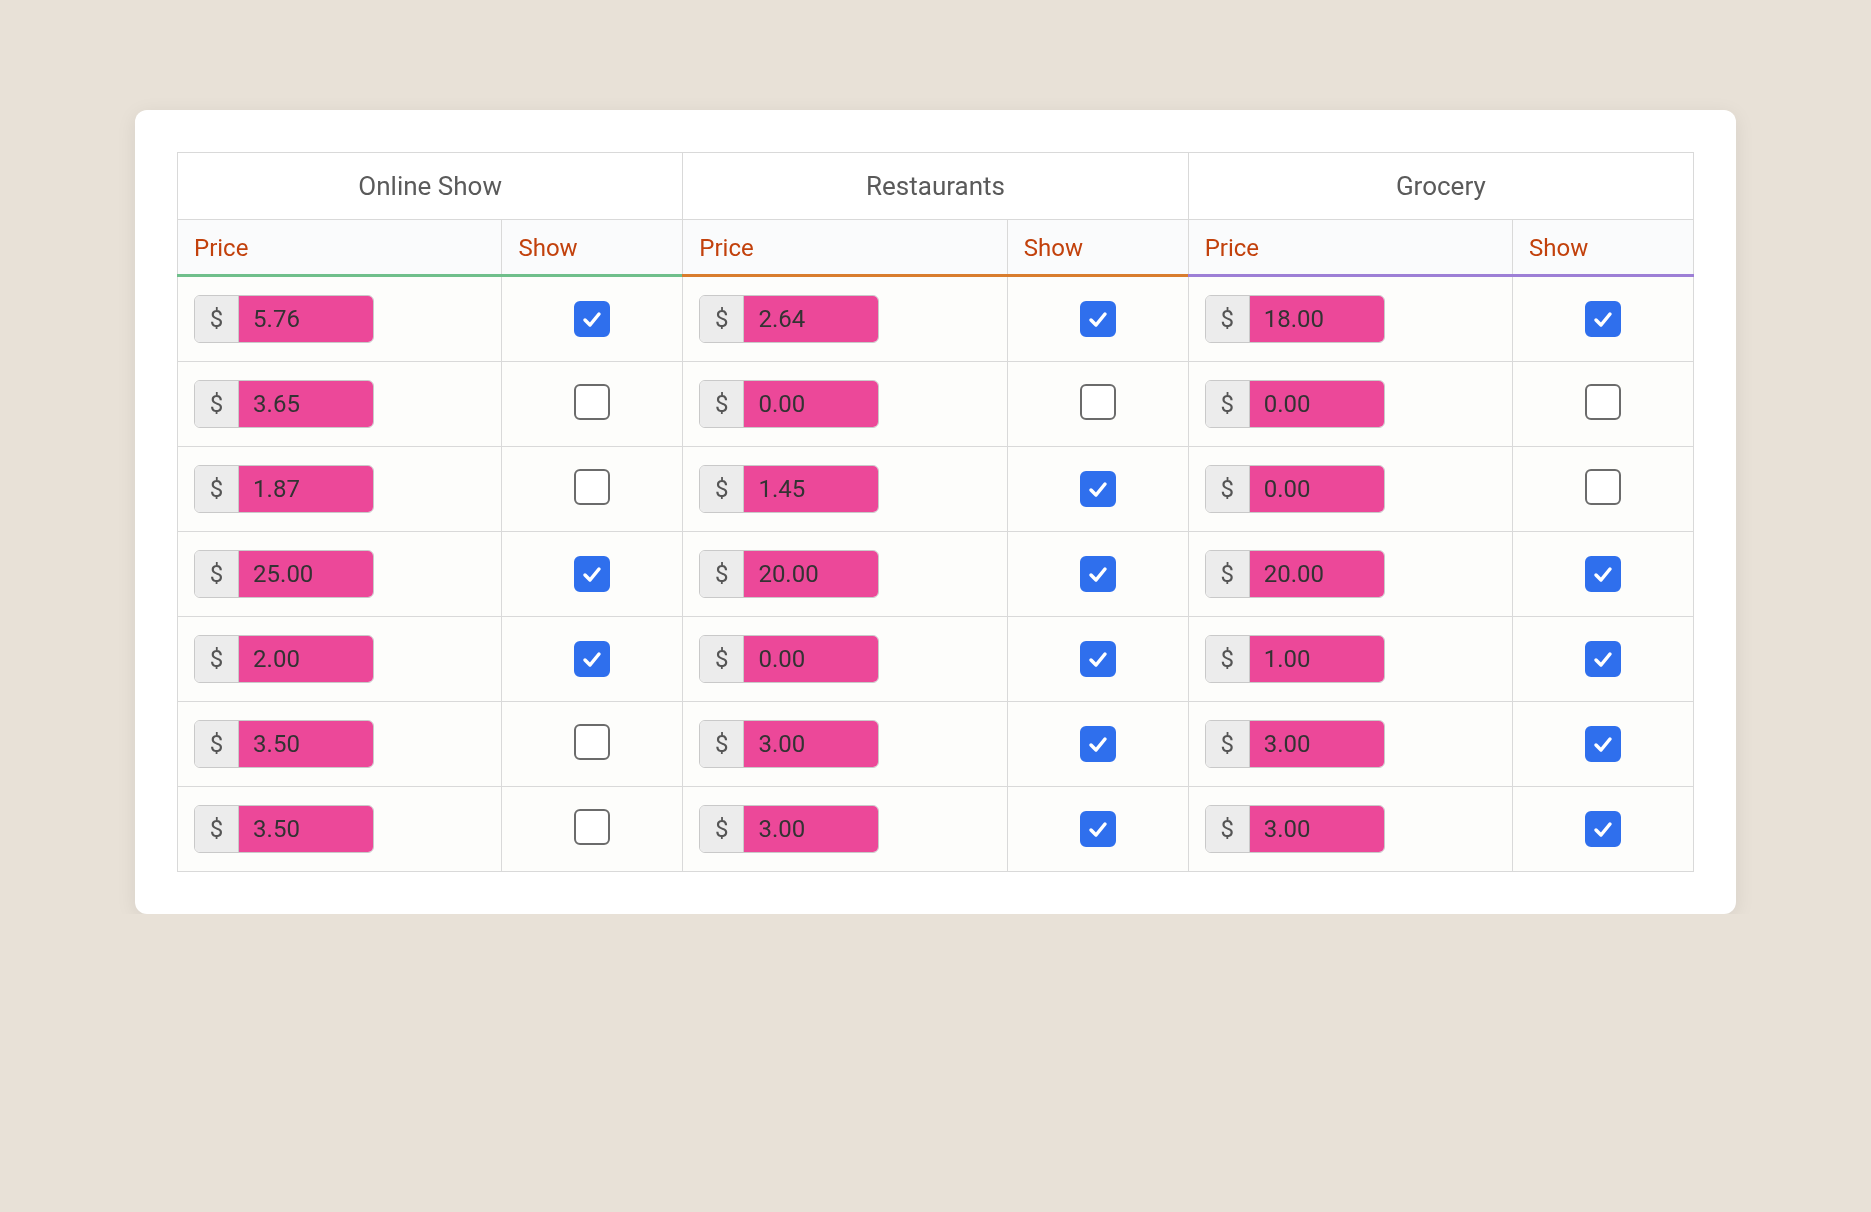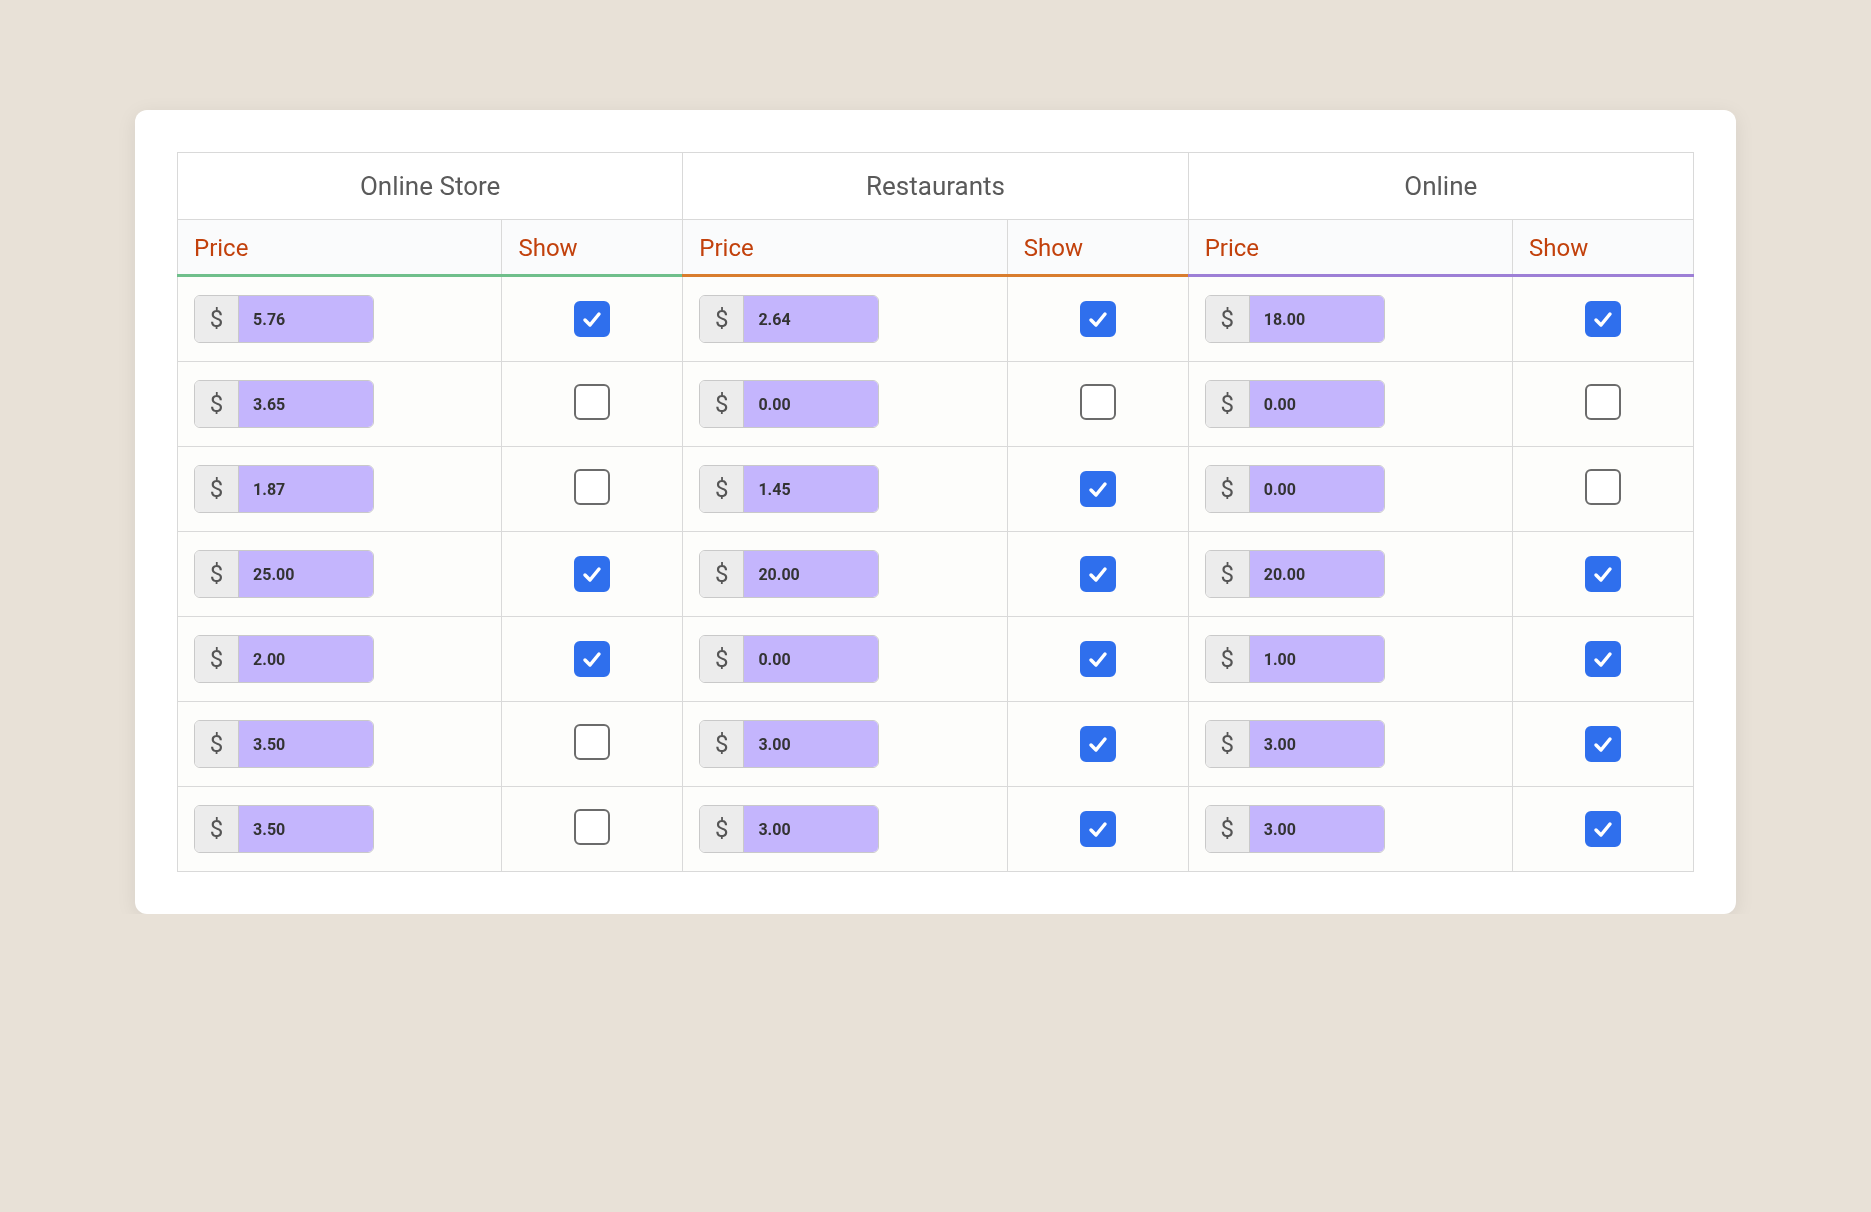--- a/index.html
+++ b/index.html
@@ -76,27 +76,26 @@
       align-items: center;
       justify-content: center;
       background: #ececec;
       color: #555555;
       font-size: 24px;
       border-right: 1px solid #c9c9c9;
     }
     .price-input input {
       border: none;
       outline: none;
-      font-size: 16px;
+      font-size: 24px;
       color: #333333;
       padding: 0 14px;
       width: 100%;
-      background: #c4b5fd;
+      background: #ec4899;
       font-family: inherit;
-      font-weight: bold;
     }
     .show-cell {
       text-align: center;
       vertical-align: middle;
     }
     .chk {
       display: inline-flex;
       align-items: center;
       justify-content: center;
       width: 36px;
@@ -136,23 +135,23 @@
     <colgroup>
       <col class="col-price">
         <col class="col-show">
       <col class="col-price">
         <col class="col-show">
       <col class="col-price">
         <col class="col-show">
     </colgroup>
     <thead>
       <tr class="group-row">
-        <th colspan="2">Online Store</th>
+        <th colspan="2">Online Show</th>
         <th colspan="2">Restaurants</th>
-        <th colspan="2">Online</th>
+        <th colspan="2">Grocery</th>
       </tr>
       <tr class="sub-row">
         <th class="accent-green">Price</th>
         <th class="accent-green">Show</th>
         <th class="accent-orange">Price</th>
         <th class="accent-orange">Show</th>
         <th class="accent-purple">Price</th>
         <th class="accent-purple">Show</th>
       </tr>
     </thead>

